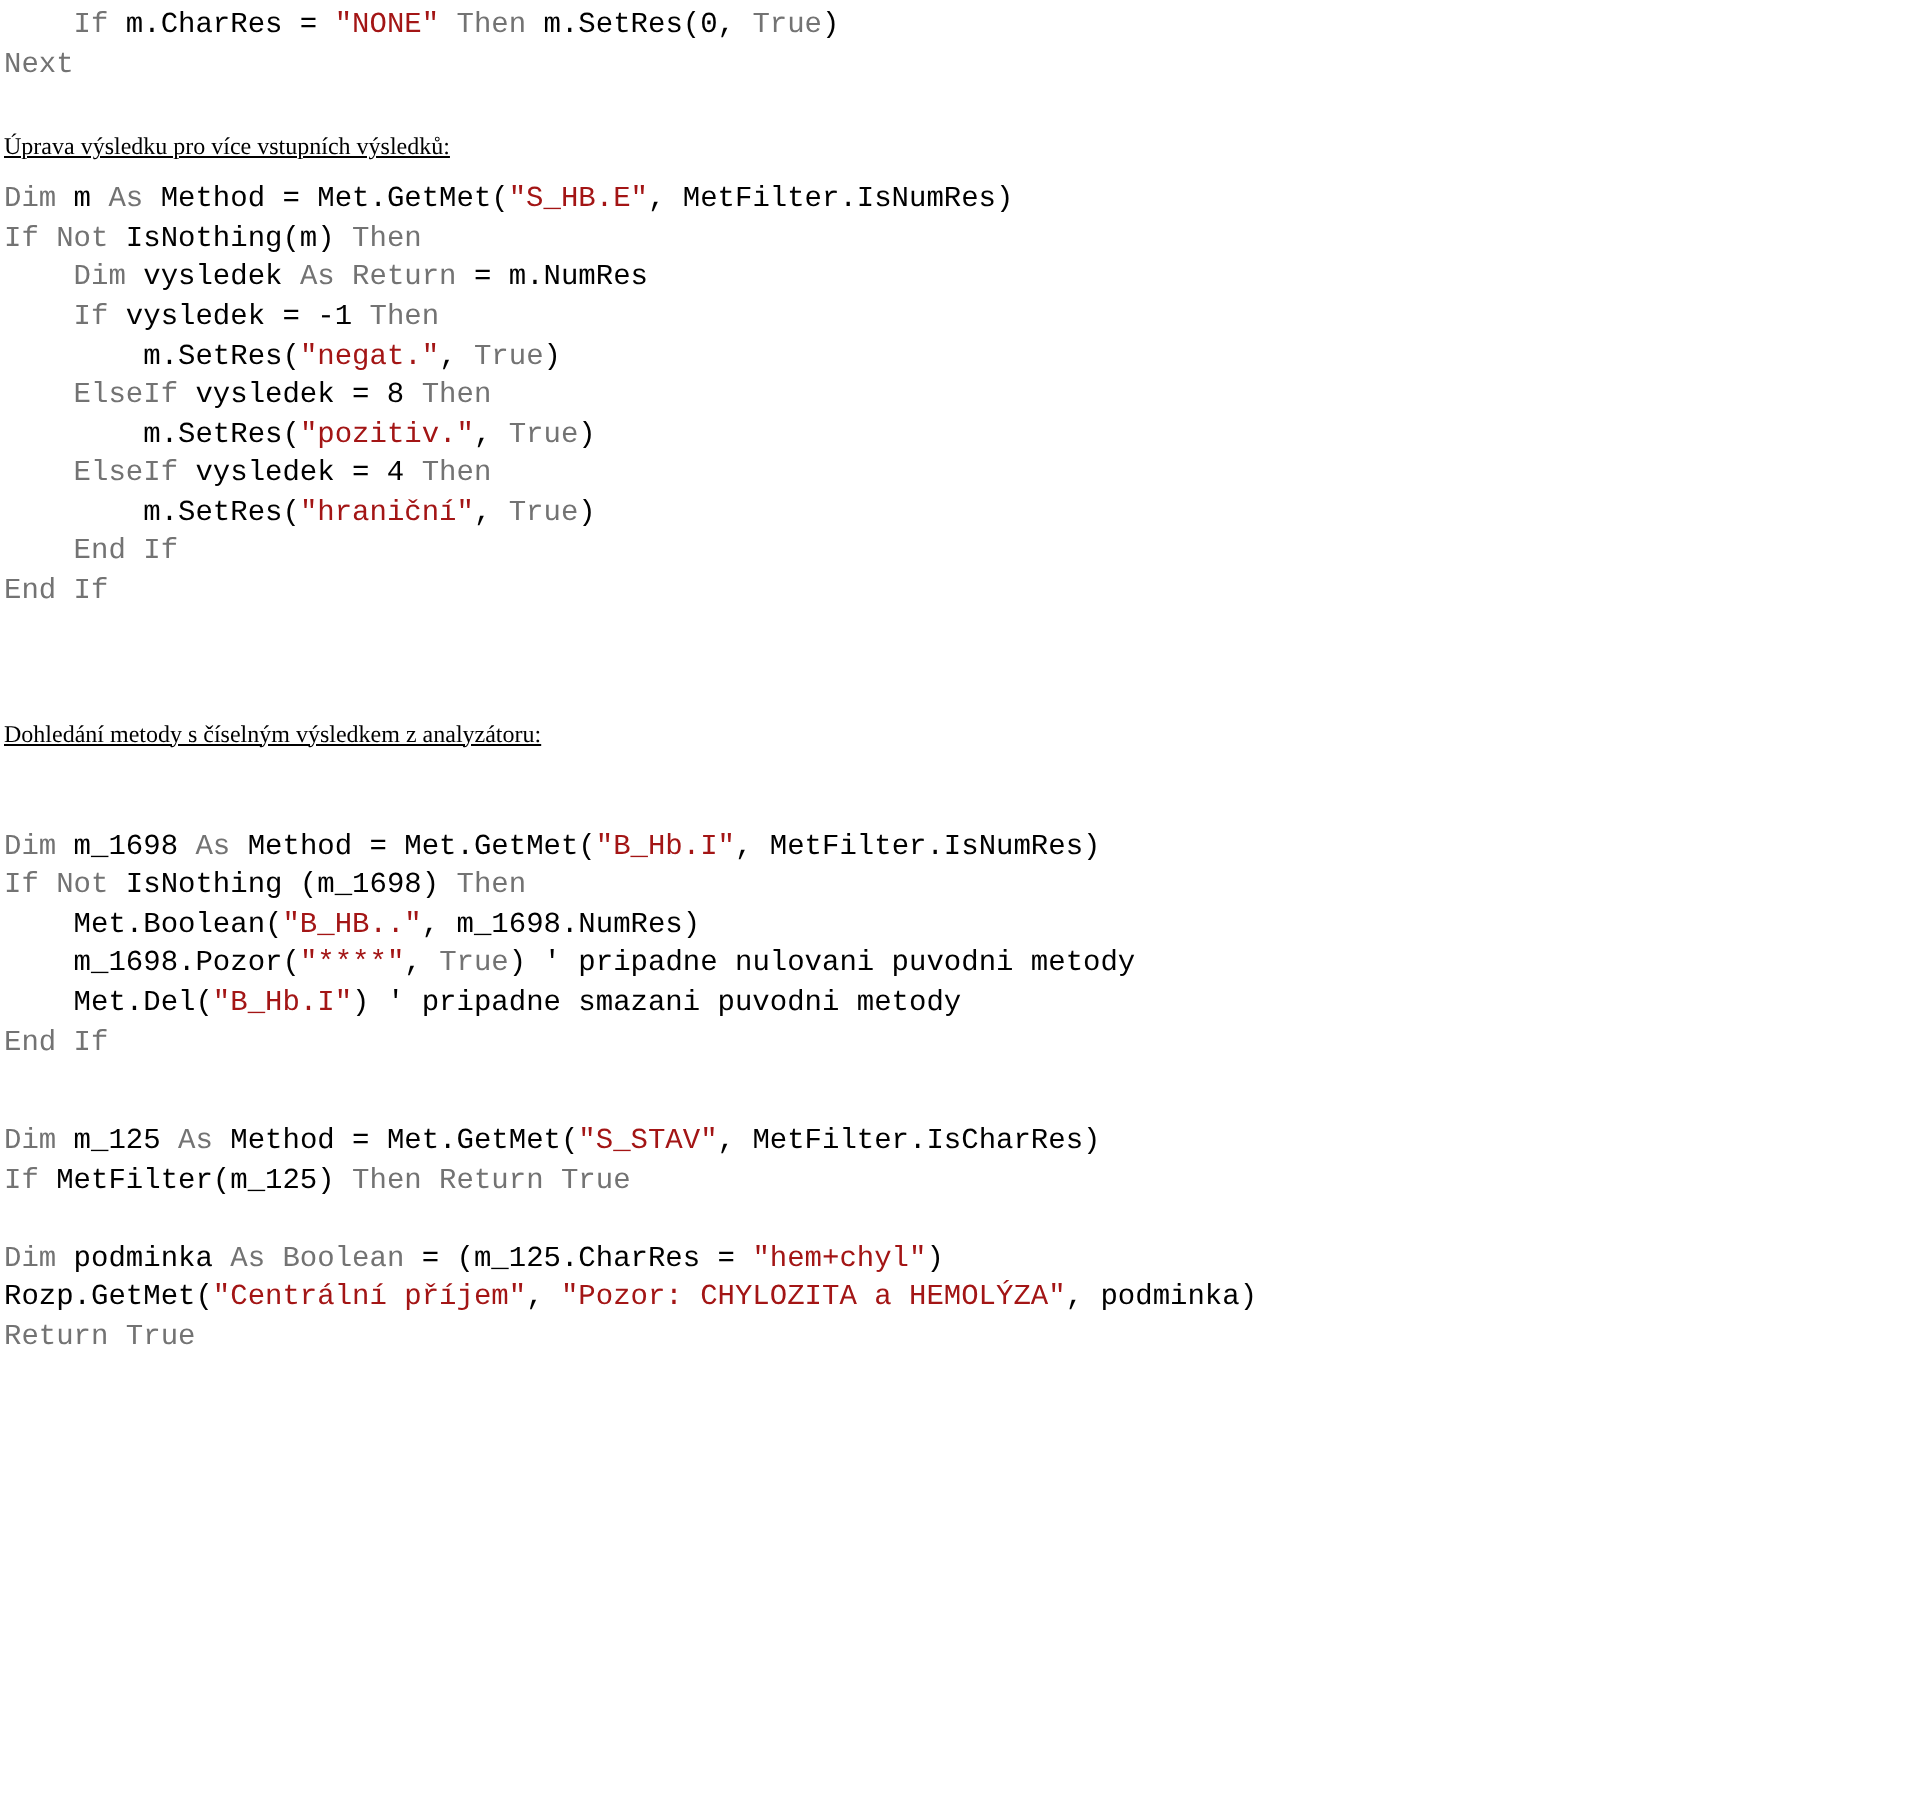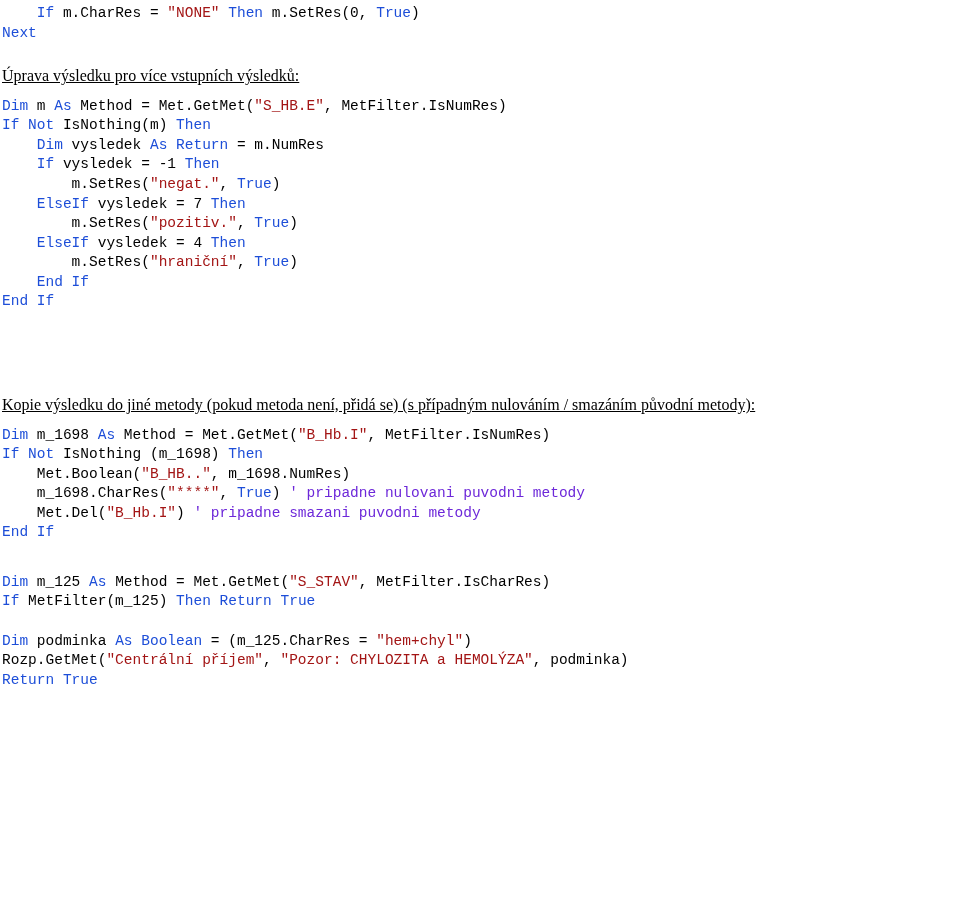--- a/index.html
+++ b/index.html
@@ -14,63 +14,63 @@
   }
   .page {
     padding: 4px 2px 20px 2px;
   }
   .code {
     font-family: "Courier New", Courier, monospace;
     white-space: pre;
   }
   .serif {
     font-family: "Times New Roman", Times, serif;
-    font-size: 16px;
+    font-size: 12px;
   }
   .u { text-decoration: underline; }
-  .blue { color: #1d4ed8; }
-  .green { color: #6d28d9; }
+  .blue { color: #737373; }
+  .green { color: #000000; }
   .red { color: #a31515; }
   .sect { margin-top: 22px; margin-bottom: 10px; }
   .biggap { height: 30px; }
 </style>
 </head>
 <body>
 
 <div class="page">
 
 <div class="code"><span class="blue">    If</span><span> m.CharRes = </span><span class="red">"NONE"</span><span class="blue"> Then</span><span> m.SetRes(0, </span><span class="blue">True</span><span>)</span>
 <span class="blue">Next</span></div>
 
 <div class="serif u sect">Úprava výsledku pro více vstupních výsledků:</div>
 
 <div class="code"><span class="blue">Dim</span><span> m </span><span class="blue">As</span><span> Method = Met.GetMet(</span><span class="red">"S_HB.E"</span><span>, MetFilter.IsNumRes)</span>
 <span class="blue">If</span><span class="blue"> Not</span><span> IsNothing(m) </span><span class="blue">Then</span>
 <span class="blue">    Dim</span><span> vysledek </span><span class="blue">As</span><span class="blue"> Return</span><span> = m.NumRes</span>
 <span class="blue">    If</span><span> vysledek = -1 </span><span class="blue">Then</span>
 <span>        m.SetRes(</span><span class="red">"negat."</span><span>, </span><span class="blue">True</span><span>)</span>
-<span class="blue">    ElseIf</span><span> vysledek = 7 </span><span class="blue">Then</span>
+<span class="blue">    ElseIf</span><span> vysledek = 8 </span><span class="blue">Then</span>
 <span>        m.SetRes(</span><span class="red">"pozitiv."</span><span>, </span><span class="blue">True</span><span>)</span>
 <span class="blue">    ElseIf</span><span> vysledek = 4 </span><span class="blue">Then</span>
 <span>        m.SetRes(</span><span class="red">"hraniční"</span><span>, </span><span class="blue">True</span><span>)</span>
 <span class="blue">    End If</span>
 <span class="blue">End If</span></div>
 
 <div class="biggap"></div>
 
+<div class="serif u sect">Dohledání metody s číselným výsledkem z analyzátoru:</div>
 
 
 <div class="biggap"></div>
 
-<div class="serif u sect">Kopie výsledku do jiné metody (pokud metoda není, přidá se) (s případným nulováním / smazáním původní metody):</div>
 
 <div class="code"><span class="blue">Dim</span><span> m_1698 </span><span class="blue">As</span><span> Method = Met.GetMet(</span><span class="red">"B_Hb.I"</span><span>, MetFilter.IsNumRes)</span>
 <span class="blue">If</span><span class="blue"> Not</span><span> IsNothing (m_1698) </span><span class="blue">Then</span>
 <span>    Met.Boolean(</span><span class="red">"B_HB.."</span><span>, m_1698.NumRes)</span>
-<span>    m_1698.CharRes(</span><span class="red">"****"</span><span>, </span><span class="blue">True</span><span>) </span><span class="green">' pripadne nulovani puvodni metody</span>
+<span>    m_1698.Pozor(</span><span class="red">"****"</span><span>, </span><span class="blue">True</span><span>) </span><span class="green">' pripadne nulovani puvodni metody</span>
 <span>    Met.Del(</span><span class="red">"B_Hb.I"</span><span>) </span><span class="green">' pripadne smazani puvodni metody</span>
 <span class="blue">End If</span></div>
 
 <div class="biggap"></div>
 
 
 <div class="code"><span class="blue">Dim</span><span> m_125 </span><span class="blue">As</span><span> Method = Met.GetMet(</span><span class="red">"S_STAV"</span><span>, MetFilter.IsCharRes)</span>
 <span class="blue">If</span><span> MetFilter(m_125) </span><span class="blue">Then</span><span class="blue"> Return</span><span class="blue"> True</span>
 
 <span class="blue">Dim</span><span> podminka </span><span class="blue">As</span><span class="blue"> Boolean</span><span> = (m_125.CharRes = </span><span class="red">"hem+chyl"</span><span>)</span>

